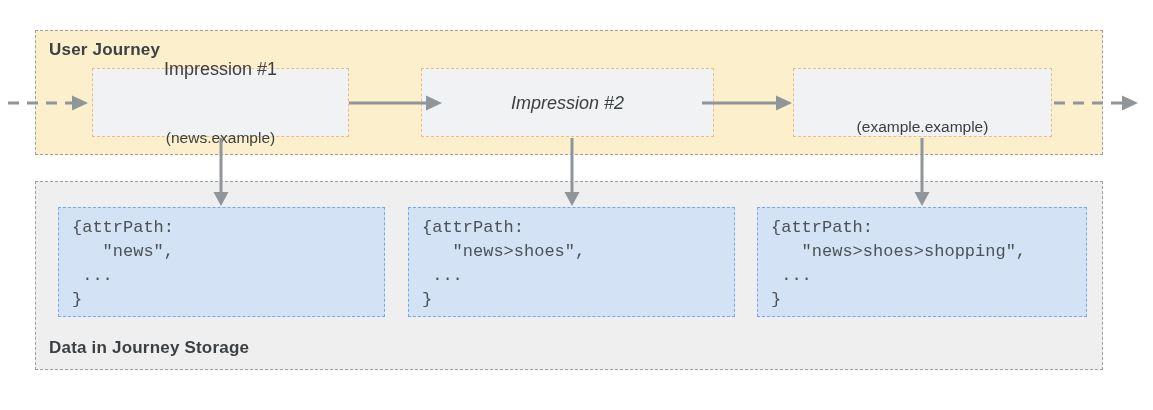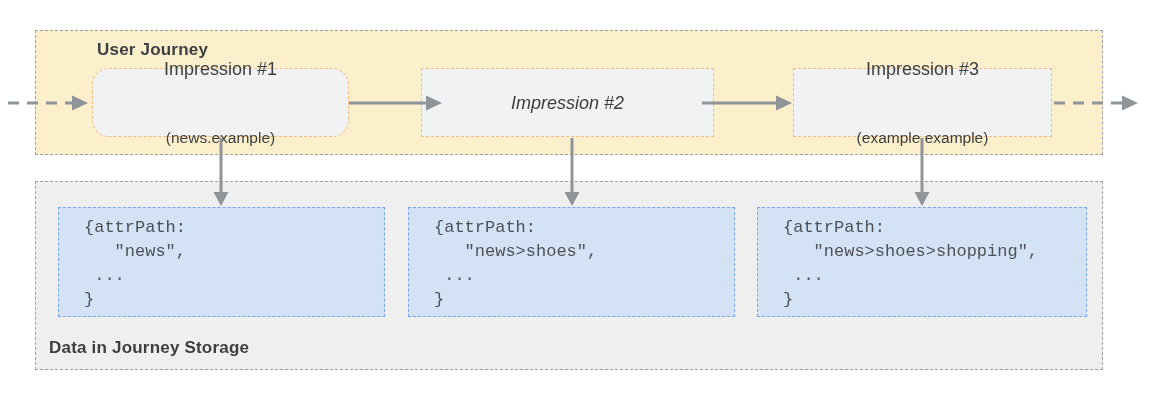--- a/index.html
+++ b/index.html
@@ -24,47 +24,47 @@
     background: #EFEFF0;
     border: 1.5px dashed #9AA0A6;
   }
   .region-label {
     position: absolute;
     font-size: 17px;
     font-weight: 700;
     color: #3C4043;
     letter-spacing: 0.2px;
   }
-  .journey .region-label { left: 13px; top: 9px; margin-left: 48px; }
+  .journey .region-label { left: 13px; top: 9px; }
   .storage .region-label { left: 13px; bottom: 11px; }
 
   
   .impression {
     position: absolute; box-sizing: border-box;
     top: 68px; height: 69px;
     background: #F1F2F3;
     border: 1.5px dashed #F7BA77;
     display: flex; flex-direction: column;
     align-items: center; justify-content: center;
     gap: 1px;
   }
-  .imp-1 { left: 92px;  width: 257px; border-radius: 17px; }
+  .imp-1 { left: 92px;  width: 257px; }
   .imp-2 { left: 421px; width: 293px; font-style: italic; }
   .imp-3 { left: 793px; width: 259px; }
   .imp-title { font-size: 18px; color: #3C4043; line-height: 22px; }
   .imp-site  { font-size: 15.5px; color: #3C4043; line-height: 18px; margin-top: 48px; }
 
   
   .entry {
     position: absolute; box-sizing: border-box;
     top: 207px; height: 110px;
     margin: 0;
     background: #D3E2F5;
     border: 1.5px dashed #7AA5F0;
-    padding: 8px 25px;
+    padding: 8px 13px;
     font-family: "Liberation Mono", "DejaVu Sans Mono", monospace;
     font-size: 17px;
     line-height: 24px;
     color: #4D5156;
     white-space: pre;
   }
   .entry-1 { left: 58px;  width: 327px; }
   .entry-2 { left: 408px; width: 327px; }
   .entry-3 { left: 757px; width: 330px; }
 
@@ -92,21 +92,20 @@
   </section>
 
   <div class="impression imp-1">
     <div class="imp-title">Impression #1</div>
     <div class="imp-site">(news.example)</div>
   </div>
   <div class="impression imp-2">
     <div class="imp-title">Impression #2</div>
   </div>
   <div class="impression imp-3">
-    <div class="imp-title">Impression #3</div>
     <div class="imp-site">(example.example)</div>
   </div>
 
   <pre class="entry entry-1">{attrPath:
    "news",
  ...
 }</pre>
   <pre class="entry entry-2">{attrPath:
    "news&gt;shoes",
  ...

